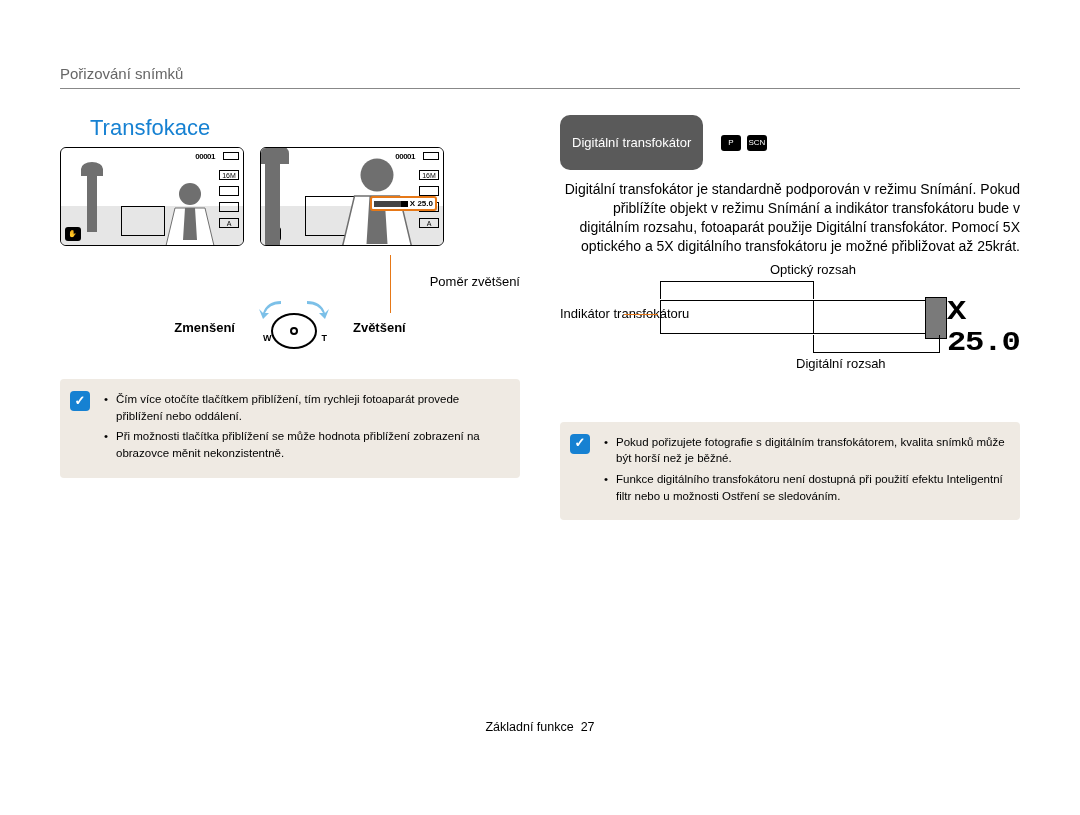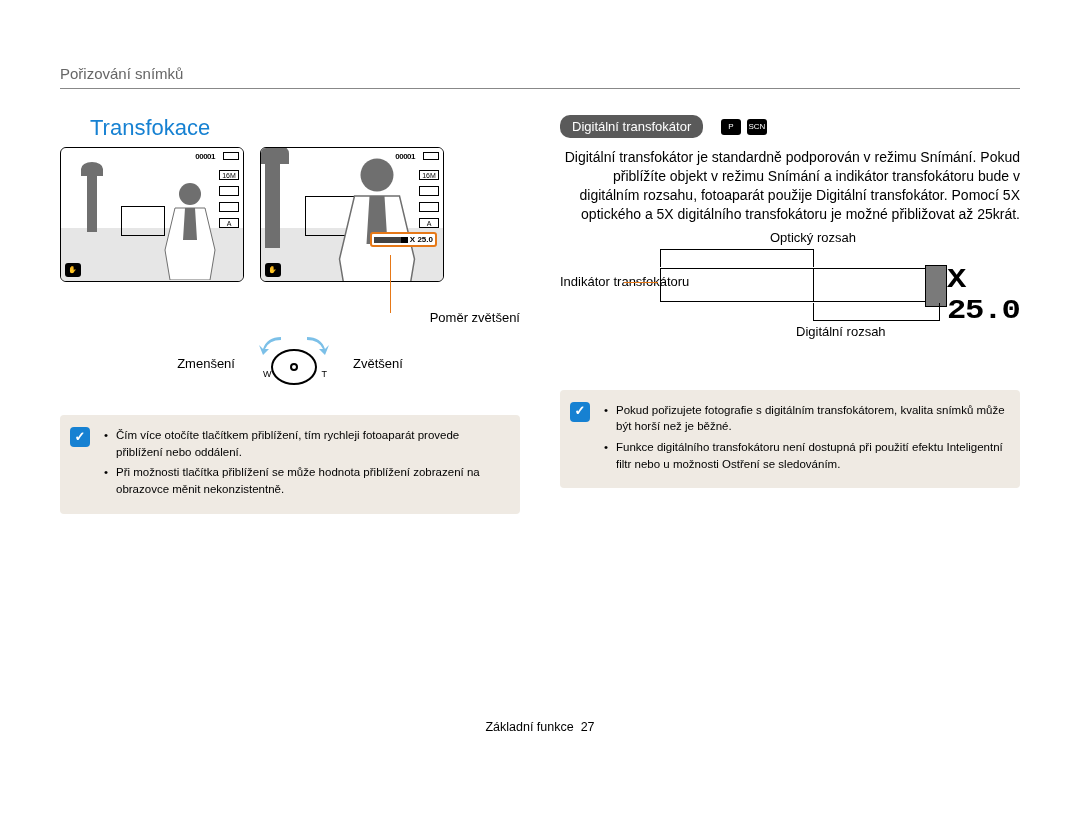--- a/index.html
+++ b/index.html
@@ -43,21 +43,21 @@
     margin-bottom: 14px;
   }
   .screenshots {
     display: flex;
     gap: 16px;
     margin-bottom: 4px;
     position: relative;
   }
   .lcd {
     width: 184px;
-    height: 135px;
+    height: 99px;
     border: 1px solid #000;
     border-radius: 6px;
     background: #efefef;
     position: relative;
     overflow: hidden;
   }
   .lcd .sky { position:absolute; left:0; top:0; width:100%; height:60%; background:#fff; }
   .lcd .ground { position:absolute; left:0; bottom:0; width:100%; height:40%; background:#e6e6e6; }
   .lcd .icon { position:absolute; font-size:8px; color:#000; }
   .camicon { left:4px; top:4px; width:14px; height:10px; background:#000; border-radius:2px; }
@@ -93,20 +93,21 @@
     margin-top:28px;
     margin-bottom:10px;
   }
   .dial-row {
     display:flex;
     justify-content:center;
     align-items:center;
     gap:24px;
     font-size:13px;
     margin-bottom:24px;
+    font-weight:bold;
   }
   .dial {
     width:70px; height:56px; position:relative;
   }
   .dial .ring { position:absolute; left:12px; top:14px; width:46px; height:36px; border:2px solid #000; border-radius:50%; background:#fff; }
   .dial .ring .dot { position:absolute; left:50%; top:50%; width:8px; height:8px; margin:-4px; border:2px solid #000; border-radius:50%; }
   .dial .lab { position:absolute; font-size:9px; top:34px; }
   .dial .labW { left:4px; }
   .dial .labT { right:2px; }
   .dial .arrow { position:absolute; top:0; width:26px; height:22px; }
@@ -130,21 +131,21 @@
   .note-box ul { list-style:none; }
   .note-box li { position:relative; padding-left:12px; margin-bottom:4px; }
   .note-box li:before { content:"•"; position:absolute; left:0; }
 
   
   .pill {
     display:inline-block;
     background:#5a5a5a;
     color:#fff;
     font-size:13px;
-    padding:4px 12px;
+    padding:20px 12px;
     border-radius:10px;
     margin-right:14px;
     vertical-align:middle;
   }
   .mode-icons { display:inline-flex; gap:6px; vertical-align:middle; }
   .mode-icons span {
     width:20px; height:16px; background:#000; border-radius:3px;
     color:#fff; font-size:8px; display:flex; align-items:center; justify-content:center;
   }
   .right-head { margin-bottom:10px; }

